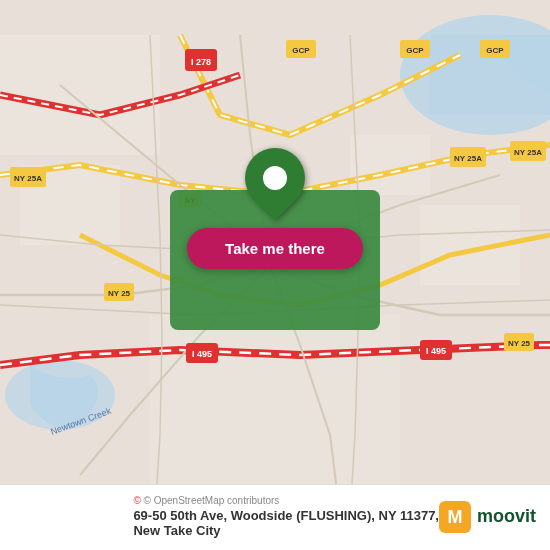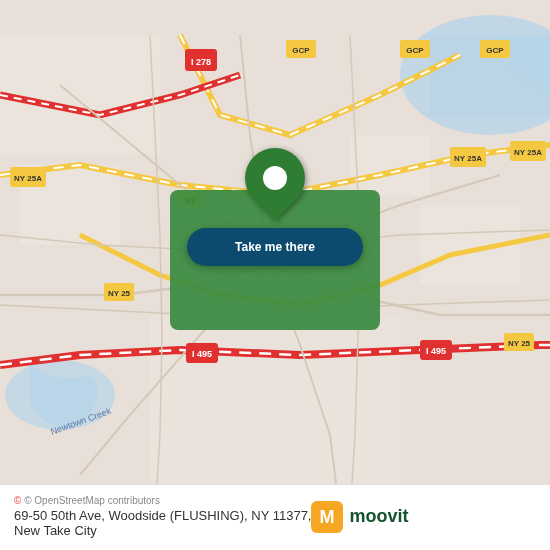--- a/index.html
+++ b/index.html
@@ -26,38 +26,38 @@
 
     
     .info-bar {
       position: absolute;
       bottom: 0; left: 0; right: 0;
       background: #fff;
       padding: 10px 14px 12px 14px;
       border-top: 1px solid #ddd;
       display: flex;
       align-items: center;
-      justify-content: flex-start;
+      justify-content: flex-end;
     }
 
     .info-bar-left {
       display: flex;
       flex-direction: column;
     }
 
     .osm-credit {
       font-size: 10px;
       color: #888;
       margin-bottom: 2px;
     }
 
     .address-text {
       font-size: 13px;
       color: #333;
-      font-weight: normal;
+      font-weight: bold;
     }
 
     .moovit-logo {
       display: flex;
       align-items: center;
       gap: 6px;
     }
 
     .moovit-icon {
       width: 32px;
@@ -69,26 +69,26 @@
       font-weight: bold;
       color: #14532d;
     }
 
     
     .take-me-there-btn {
       position: absolute;
       top: 228px;
       left: 50%;
       transform: translateX(-50%);
-      background: #0c4a6e;
+      background: #be185d;
       color: white;
       border: none;
       border-radius: 24px;
       padding: 12px 28px;
-      font-size: 12px;
+      font-size: 15px;
       font-weight: bold;
       cursor: pointer;
       white-space: nowrap;
       box-shadow: 0 2px 8px rgba(0,0,0,0.3);
       z-index: 100;
       width: 176px;
       text-align: center;
     }
 
     

